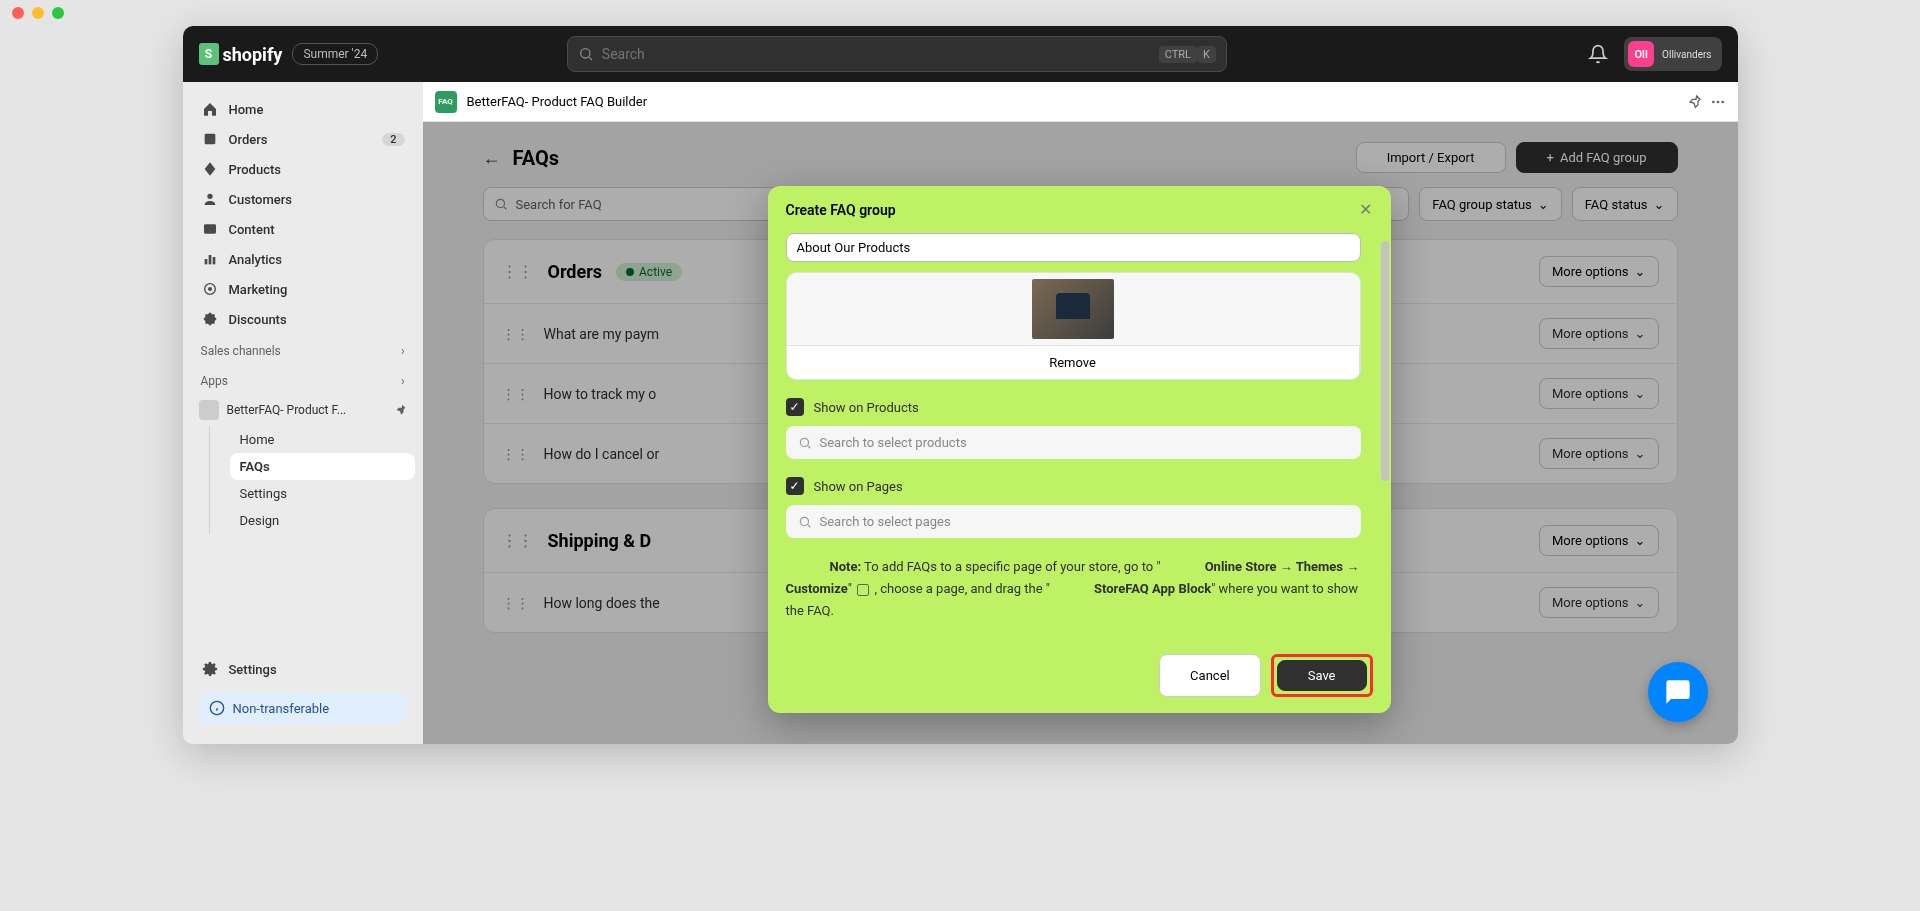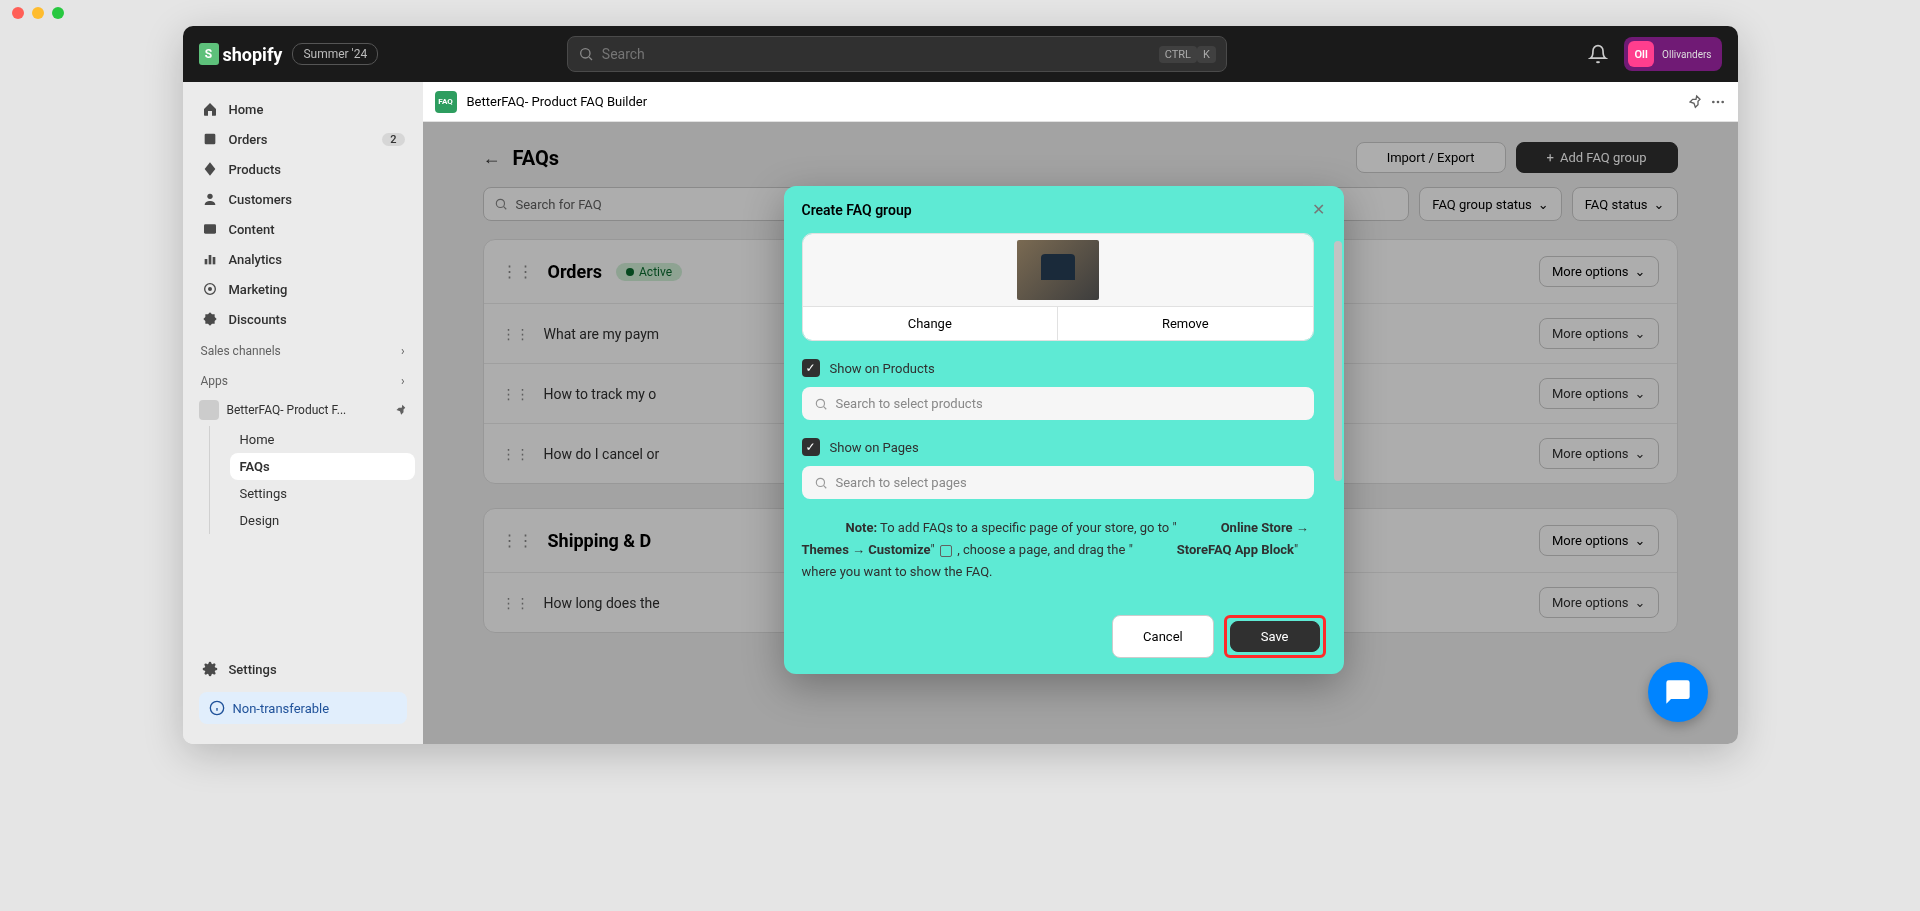--- a/index.html
+++ b/index.html
@@ -19,21 +19,21 @@
 .logo-area { display: flex; align-items: center; gap: 10px; }
 .shopify-logo { display: flex; align-items: center; gap: 4px; color: #fff; font-weight: 700; font-size: 18px; }
 .logo-bag { width: 20px; height: 22px; background: #5ec17b; border-radius: 3px; display: flex; align-items: center; justify-content: center; color: #fff; font-size: 12px; font-weight: bold; }
 .summer-badge { border: 1px solid #555; color: #bbb; border-radius: 10px; padding: 3px 10px; font-size: 12px; }
 .search-bar { flex: 1; max-width: 660px; margin: 0 auto; height: 36px; background: #303030; border: 1px solid #4a4a4a; border-radius: 8px; display: flex; align-items: center; padding: 0 10px; color: #888; gap: 8px; }
 .search-bar input { flex: 1; background: transparent; border: none; outline: none; color: #ccc; font-size: 14px; }
 .kbd-hint { display: flex; gap: 0; }
 .kbd { background: #404040; border-radius: 4px; padding: 2px 6px; font-size: 11px; color: #aaa; }
 .header-right { display: flex; align-items: center; gap: 16px; margin-left: auto; }
 .bell { color: #ccc; }
-.user-badge { display: flex; align-items: center; gap: 8px; background: #701a75; border-radius: 8px; padding: 4px 10px 4px 4px; }
+.user-badge { display: flex; align-items: center; gap: 8px; background: #404040; border-radius: 8px; padding: 4px 10px 4px 4px; }
 .avatar { width: 26px; height: 26px; border-radius: 6px; background: #ff3e8e; color: #fff; display: flex; align-items: center; justify-content: center; font-size: 11px; font-weight: 600; }
 .user-name { color: #ddd; font-size: 10px; }
 
 
 .body { display: flex; height: calc(100% - 56px); }
 .sidebar { width: 240px; background: #ebebeb; padding: 12px 8px; display: flex; flex-direction: column; }
 .nav-item { display: flex; align-items: center; gap: 10px; padding: 6px 10px; border-radius: 8px; color: #303030; font-size: 13px; font-weight: 500; cursor: pointer; }
 .nav-icon { width: 18px; height: 18px; display: flex; align-items: center; justify-content: center; color: #4a4a4a; }
 .nav-badge { margin-left: auto; background: #d6d6d6; border-radius: 8px; padding: 0 8px; font-size: 11px; color: #333; }
 .nav-section-title { font-size: 12px; color: #616161; padding: 10px 10px 6px; display: flex; align-items: center; justify-content: space-between; }
@@ -72,21 +72,21 @@
 .status-dot { width: 8px; height: 8px; border-radius: 50%; background: #0a6b2e; }
 .more-opts { margin-left: auto; }
 
 .faq-row { border-top: 1px solid #ebebeb; display: flex; align-items: center; padding: 14px 18px; gap: 14px; font-size: 14px; color: #303030; }
 .faq-row .more-opts { margin-left: auto; }
 
 
 .dim { position: absolute; inset: 0; background: rgba(0,0,0,0.32); }
 
 
-.modal { position: absolute; left: 585px; top: 160px; width: 560px; background: #5eead4; border-radius: 12px; box-shadow: 0 12px 40px rgba(0,0,0,0.3); overflow: hidden; margin-left: 16px; }
+.modal { position: absolute; left: 585px; top: 160px; width: 623px; background: #bef264; border-radius: 12px; box-shadow: 0 12px 40px rgba(0,0,0,0.3); overflow: hidden; }
 .modal-header { display: flex; align-items: center; justify-content: space-between; padding: 14px 18px; }
 .modal-title { font-size: 14px; font-weight: 600; }
 .modal-close { color: #777; cursor: pointer; font-size: 16px; }
 .modal-body-wrap { display: flex; }
 .modal-body { flex: 1; padding: 0 18px 16px; font-size: 13px; color: #303030; overflow-y: auto; }
 .modal-scrollbar { width: 12px; position: relative; }
 .scroll-thumb { position: absolute; right: 2px; top: 8px; width: 8px; height: 240px; background: #c3c3c3; border-radius: 4px; }
 .modal-input { width: 100%; border: 1px solid #bbb; border-radius: 8px; padding: 6px 10px; font-size: 13px; margin-bottom: 10px; }
 .image-card { border: 1px solid #e1e1e1; border-radius: 10px; overflow: hidden; margin-bottom: 18px; }
 .image-preview { height: 72px; background: #f7f7f7; display: flex; align-items: center; justify-content: center; }
@@ -389,26 +389,26 @@
     </div>
   </div>
 
   <div class="modal">
     <div class="modal-header">
       <span class="modal-title">Create FAQ group</span>
       <span class="modal-close">✕</span>
     </div>
     <div class="modal-body-wrap">
       <div class="modal-body">
+        <input class="modal-input" value="About Our Products" style="">
         <div class="image-card">
           <div class="image-preview">
             <div class="prod-img"></div>
           </div>
           <div class="image-actions">
-            <button>Change</button>
             <button>Remove</button>
           </div>
         </div>
 
         <div class="checkbox-row">
           <div class="checkbox">✓</div>
           <span>Show on Products</span>
         </div>
         <div class="search-select">
           <svg width="14" height="14" viewBox="0 0 24 24" fill="none" stroke="#999" stroke-width="2">

